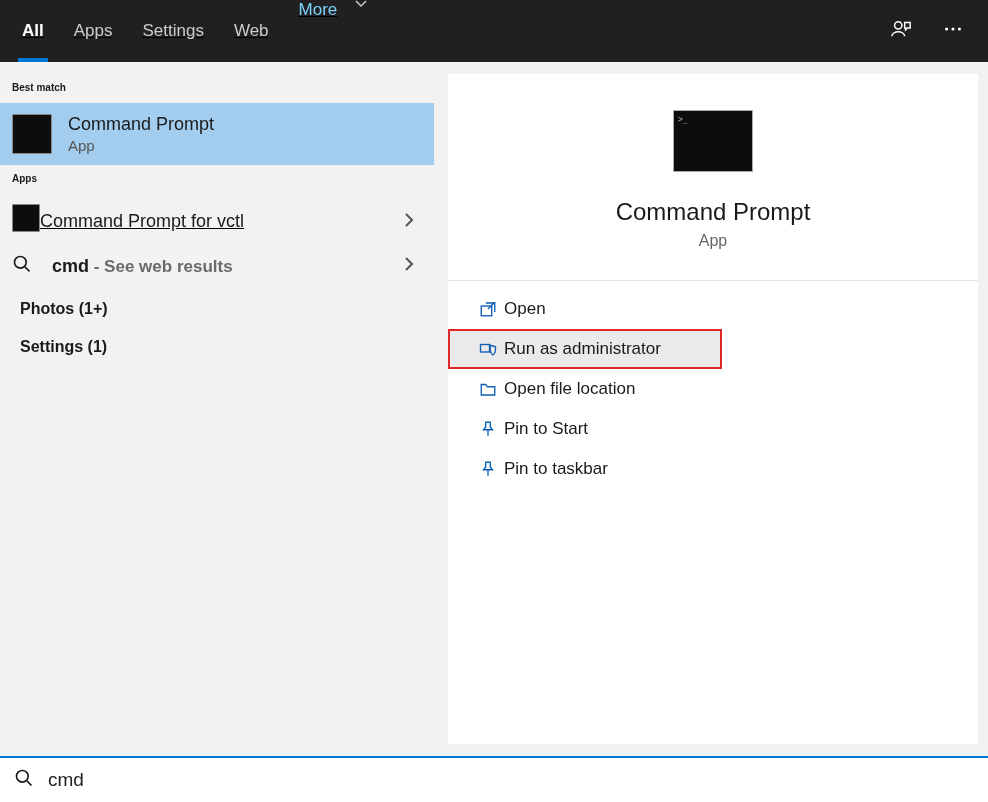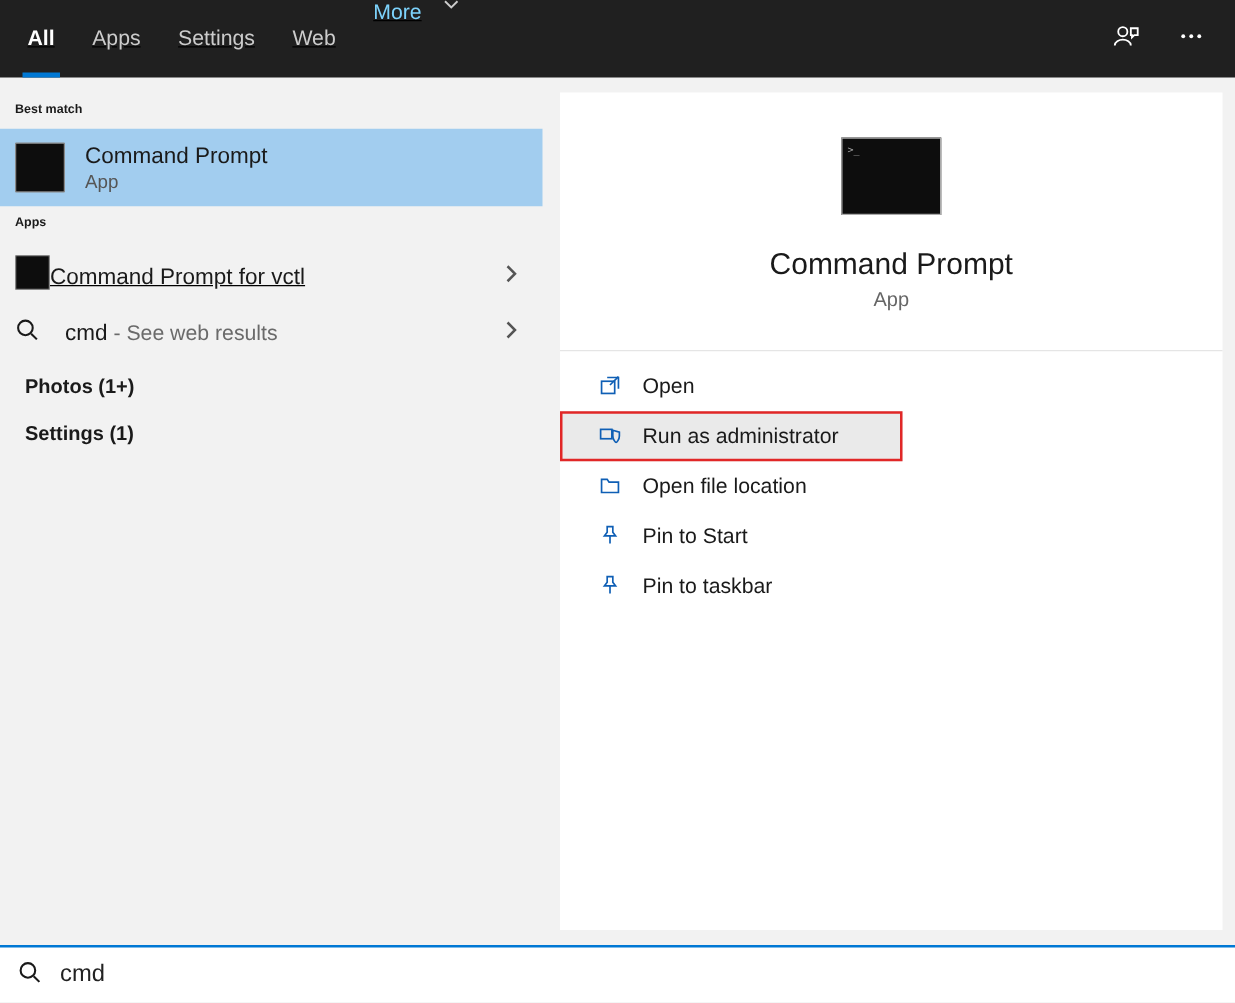--- a/index.html
+++ b/index.html
@@ -141,20 +141,21 @@
     cursor: pointer;
     text-decoration: underline;
   }
   .app-row .chevron { margin-left: auto; }
   .web-row {
     display: flex;
     align-items: center;
     gap: 20px;
     padding: 12px 12px 12px 12px;
     cursor: pointer;
+    font-weight: bold;
   }
   .web-row .search-glyph { color: #1a1a1a; }
   .web-text { font-size: 18px; color: #1a1a1a; }
   .web-suffix { color: #6a6a6a; font-size: 17px; }
   .web-row .chevron { margin-left: auto; }
   .line-item {
     font-size: 16px;
     color: #1a1a1a;
     font-weight: 600;
     padding: 10px 20px;
@@ -200,22 +201,22 @@
   }
   .detail-subtitle {
     font-size: 16px;
     color: #666;
   }
   .actions {
     padding: 8px 0;
   }
   .action-item {
     display: flex;
-    align-items: flex-start;
-    gap: 16px;
+    align-items: center;
+    gap: 6px;
     padding: 10px 30px;
     font-size: 17px;
     color: #1a1a1a;
     cursor: pointer;
     position: relative;
   }
   .action-item .action-icon {
     width: 20px;
     color: #0f5fb5;
     display: flex;

